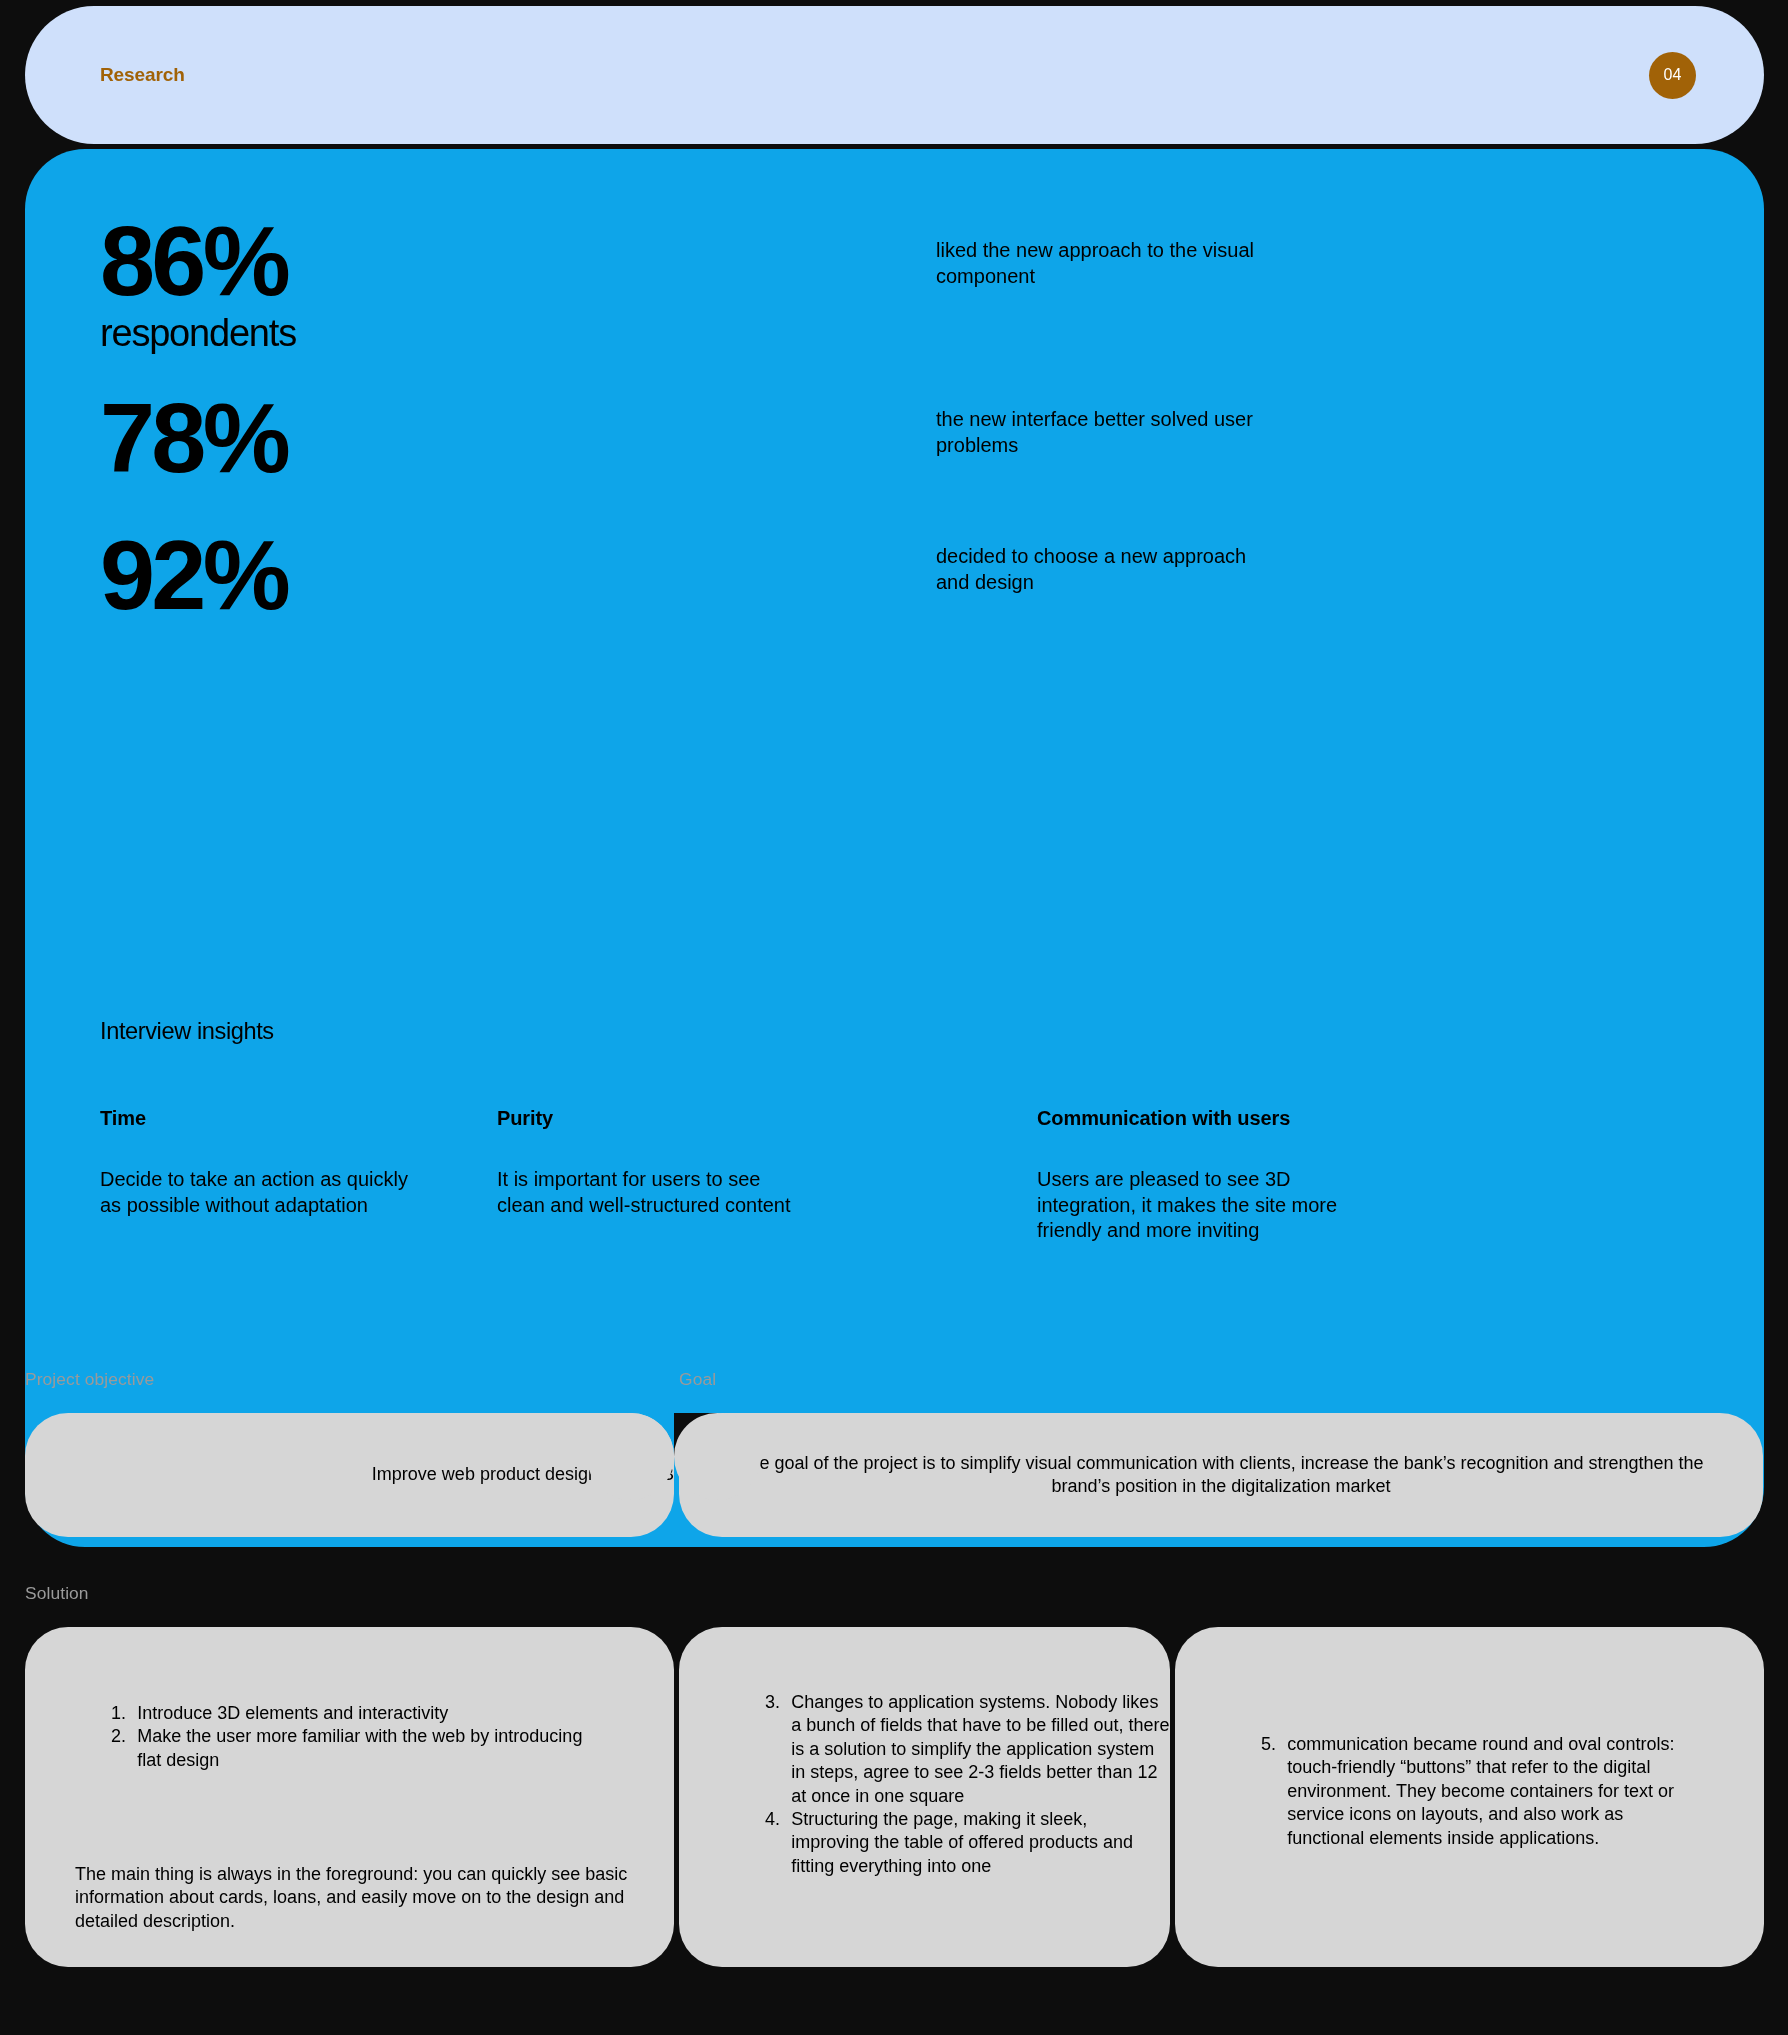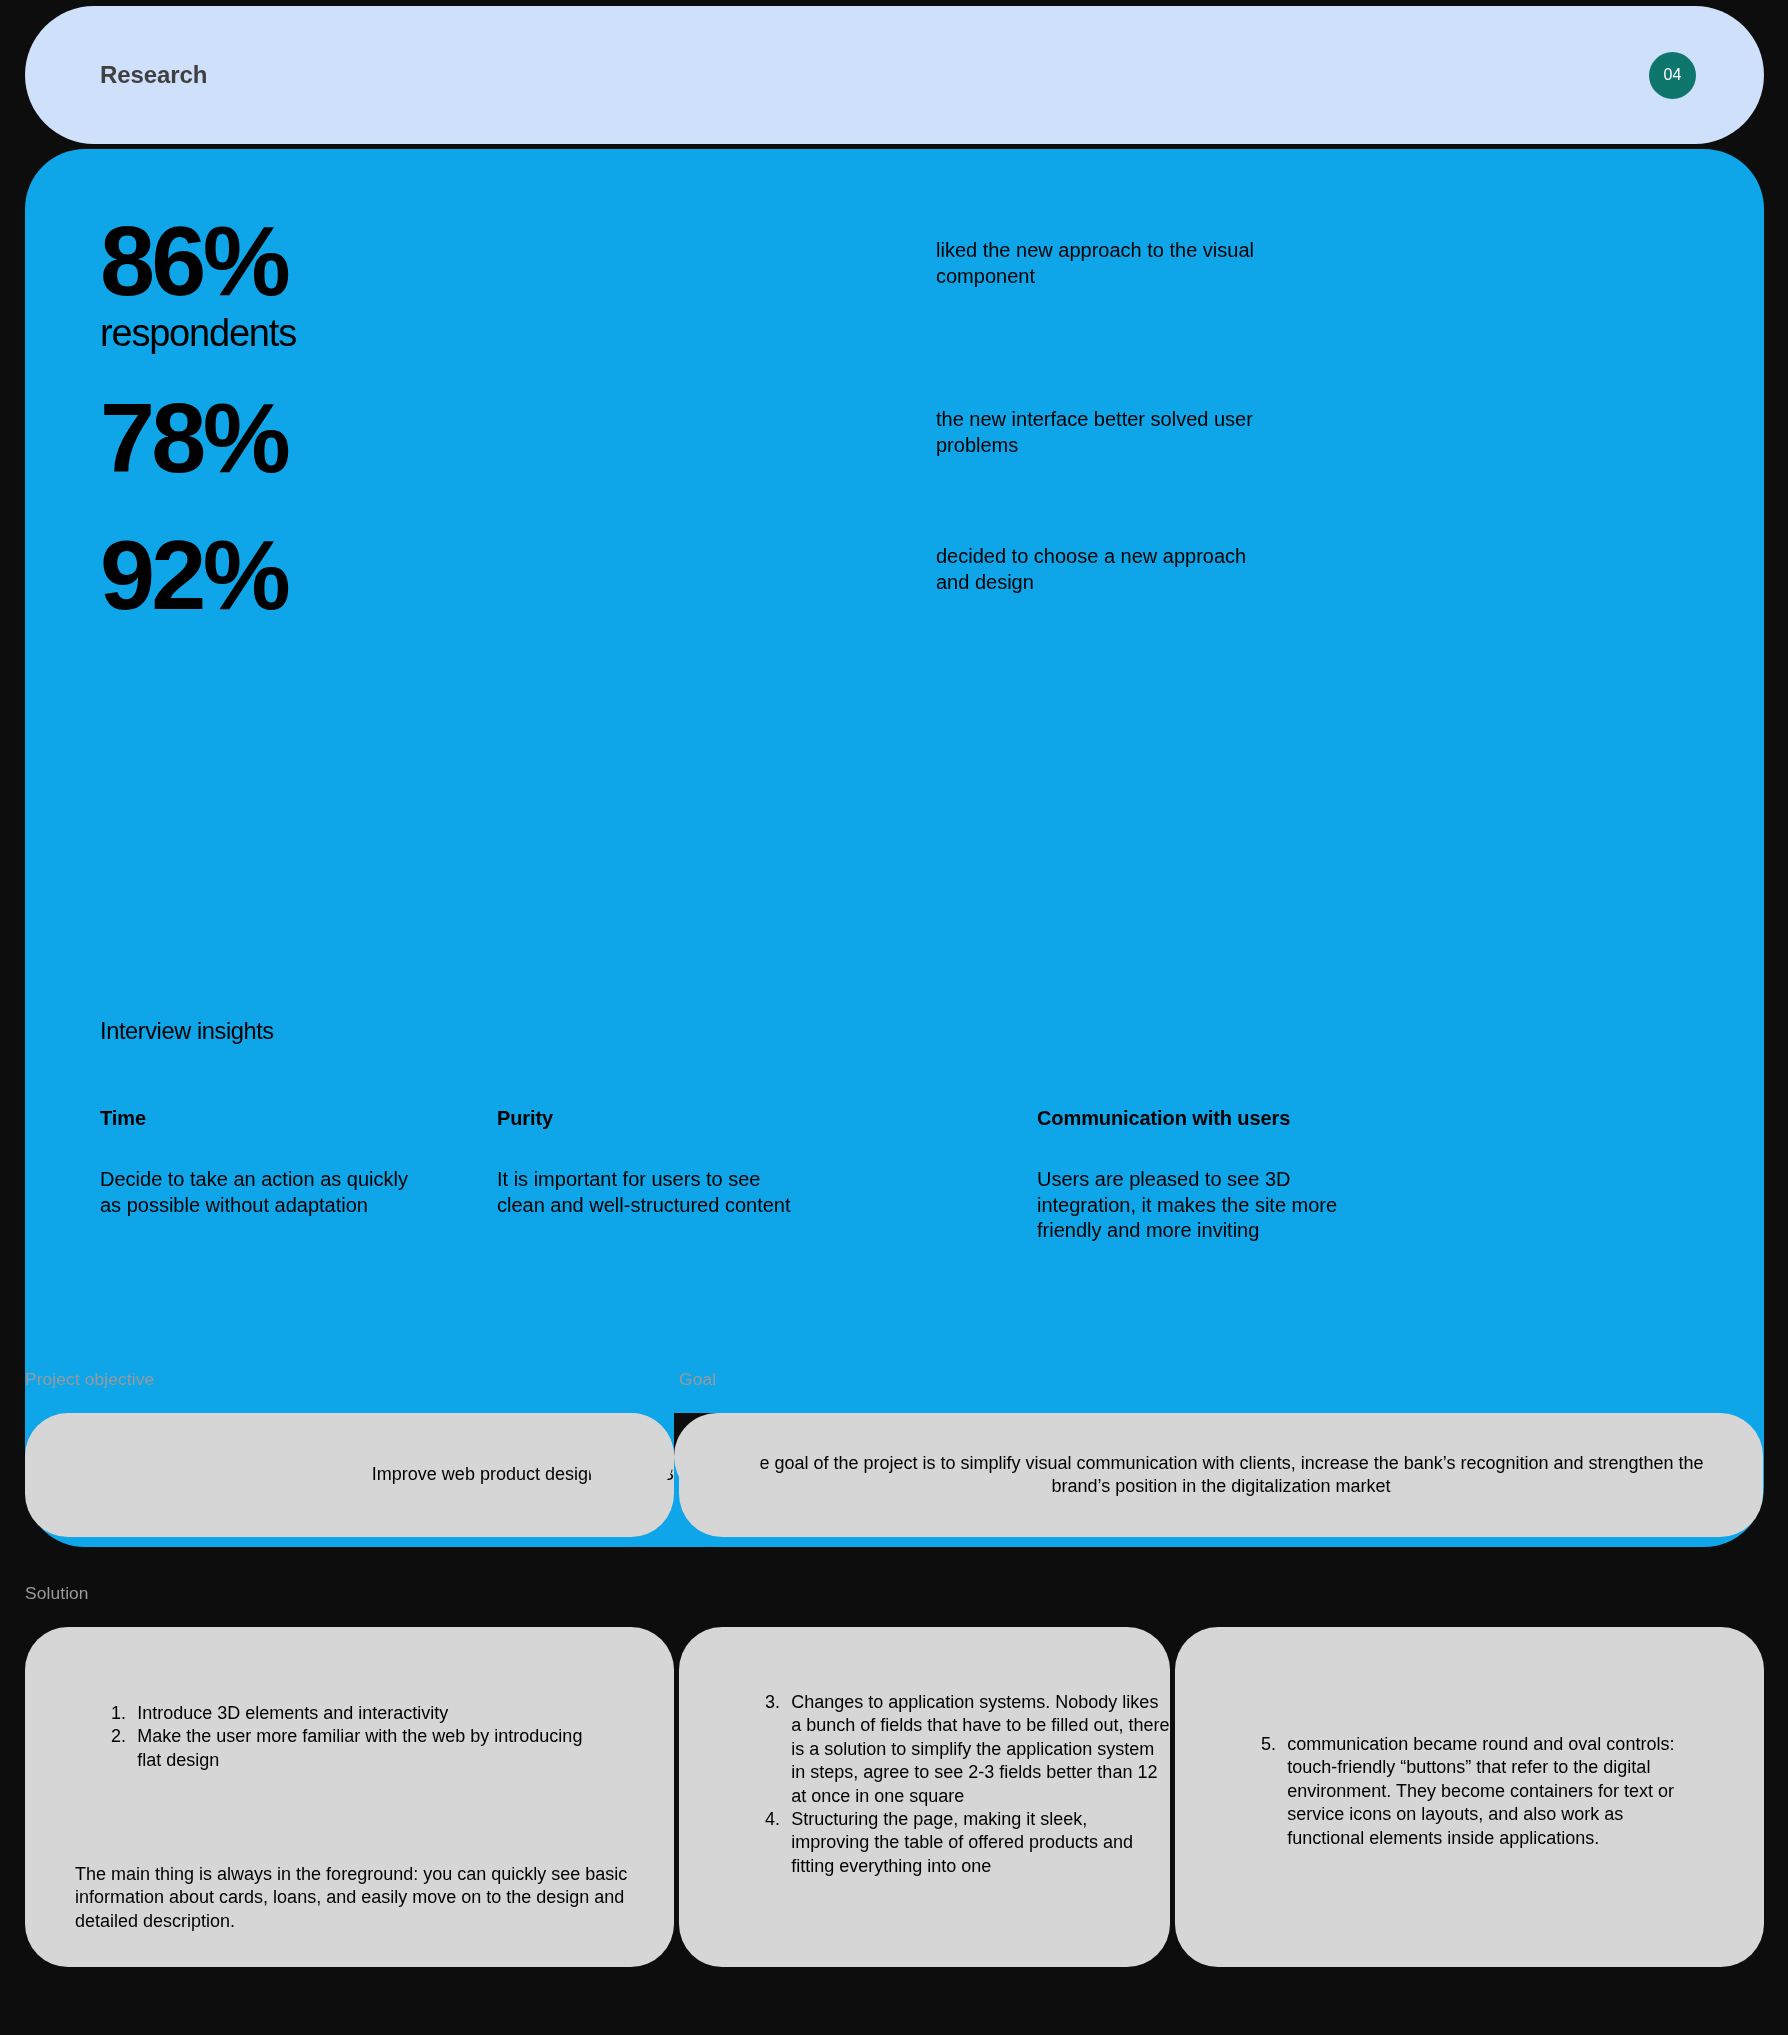--- a/index.html
+++ b/index.html
@@ -26,29 +26,29 @@
     left:25px; top:6.2px;
     width:1739px; height:138px;
     background:#cfe0fb;
     border-radius:75px;
     display:flex;
     align-items:center;
     justify-content:space-between;
     padding:0 68px 0 75px;
   }
   .header-title{
-    font-size:24px;
+    font-size:19px;
     font-weight:700;
     letter-spacing:-0.1px;
-    color:#404040;
+    color:#a16207;
   }
   .page-badge{
     width:47px; height:47px;
     border-radius:50%;
-    background:#0f766e;
+    background:#a16207;
     color:#fff;
     display:flex;
     align-items:center;
     justify-content:center;
     font-size:16px;
     font-weight:400;
     letter-spacing:0.2px;
   }
 
   

